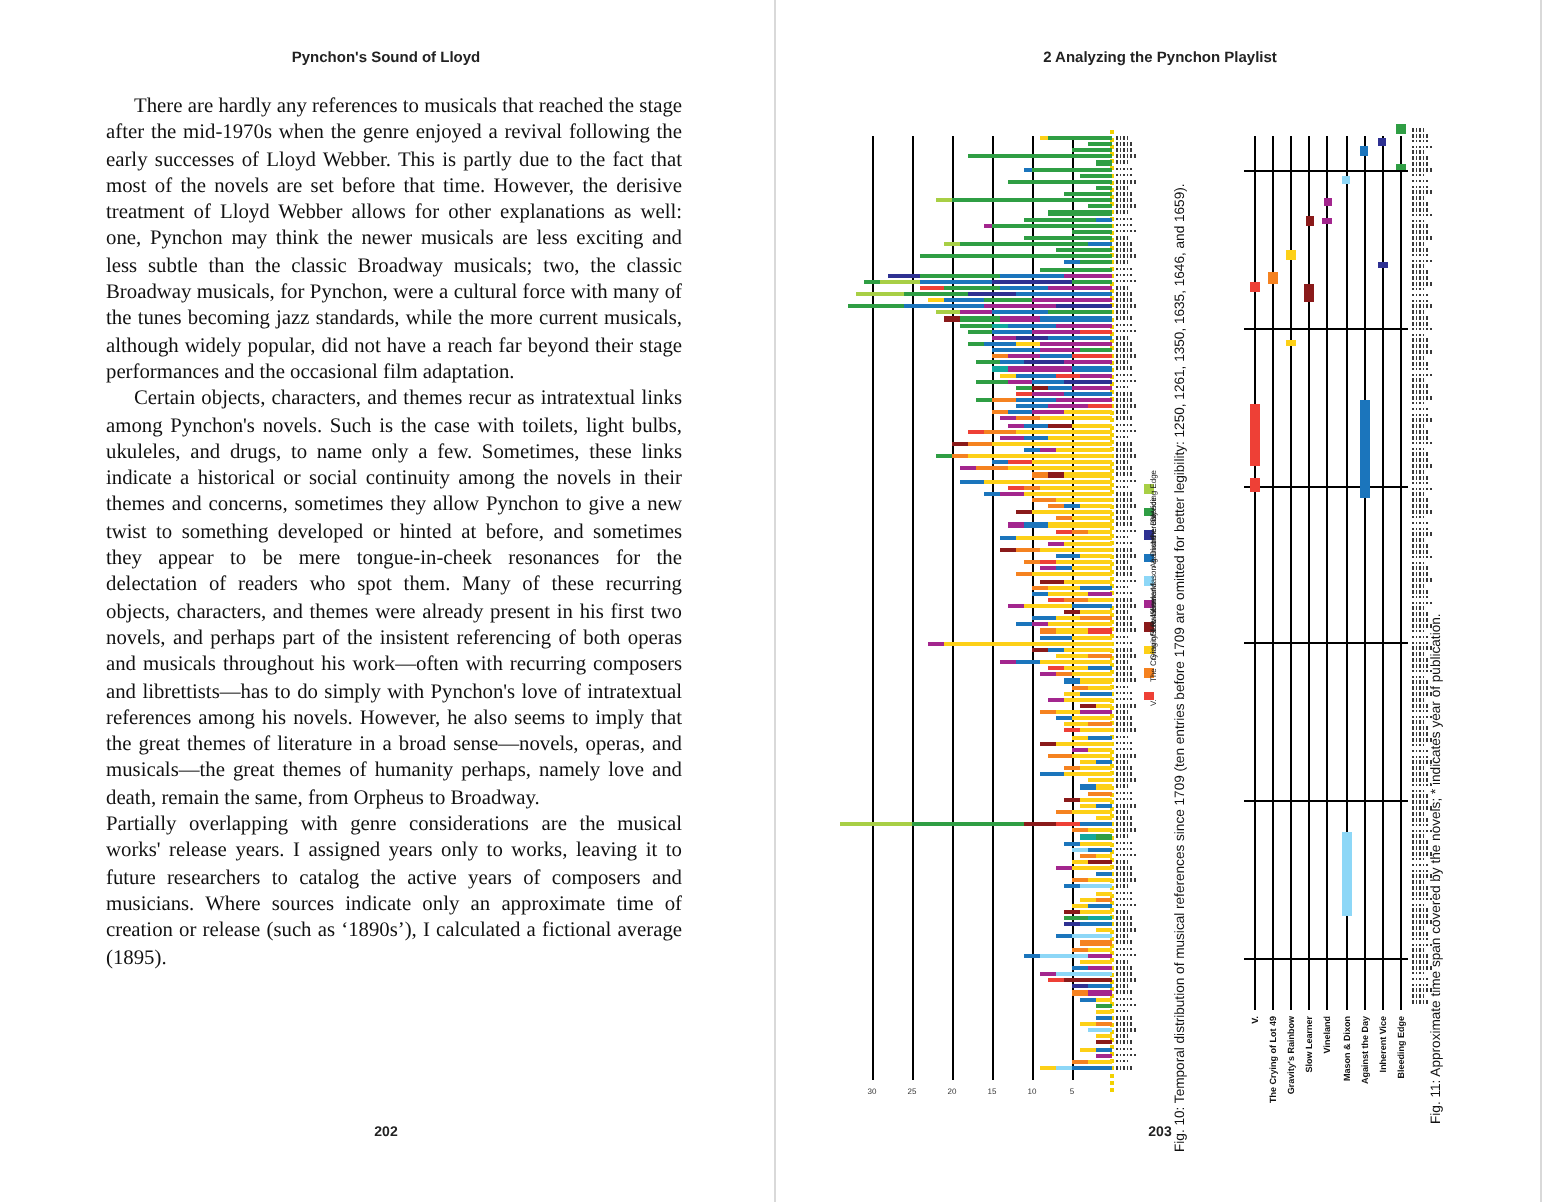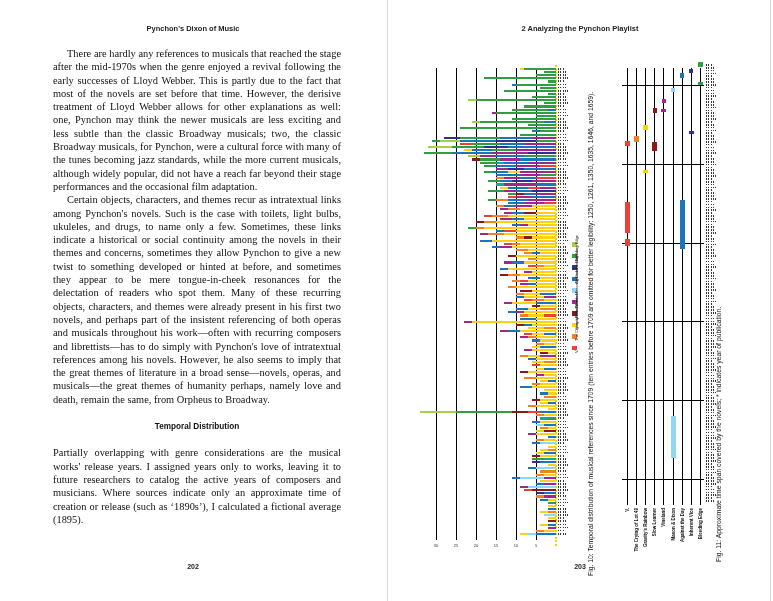--- a/index.html
+++ b/index.html
@@ -41,26 +41,25 @@
 </style>
 </head>
 <body>
 
 <div id="page">
 
   <div class="gutter" style="left:387px;"></div>
   <div class="gutter" style="left:770px;"></div>
 
   <div>
-    <div class="running-head" style="left:0;">Pynchon's Dixon of Music</div>
+    <div class="running-head" style="left:0;">Pynchon's Sound of Lloyd</div>
 
     <div id="body-text">
         <p class="indent">There are hardly any references to musicals that reached the stage after the mid-1970s when the genre enjoyed a revival following the early successes of Lloyd Webber. This is partly due to the fact that most of the novels are set before that time. However, the derisive treatment of Lloyd Webber allows for other explanations as well: one, Pynchon may think the newer musicals are less exciting and less subtle than the classic Broadway musicals; two, the classic Broadway musicals, for Pynchon, were a cultural force with many of the tunes becoming jazz standards, while the more current musicals, although widely popular, did not have a reach far beyond their stage performances and the occasional film adaptation.</p>
         <p class="indent">Certain objects, characters, and themes recur as intratextual links among Pynchon's novels. Such is the case with toilets, light bulbs, ukuleles, and drugs, to name only a few. Sometimes, these links indicate a historical or social continuity among the novels in their themes and concerns, sometimes they allow Pynchon to give a new twist to something developed or hinted at before, and sometimes they appear to be mere tongue-in-cheek resonances for the delectation of readers who spot them. Many of these recurring objects, characters, and themes were already present in his first two novels, and perhaps part of the insistent referencing of both operas and musicals throughout his work—often with recurring composers and librettists—has to do simply with Pynchon's love of intratextual references among his novels. However, he also seems to imply that the great themes of literature in a broad sense—novels, operas, and musicals—the great themes of humanity perhaps, namely love and death, remain the same, from Orpheus to Broadway.</p>
-        <h3>Temporal Distribution</h3>
         <p>Partially overlapping with genre considerations are the musical works' release years. I assigned years only to works, leaving it to future researchers to catalog the active years of composers and musicians. Where sources indicate only an approximate time of creation or release (such as ‘1890s’), I calculated a fictional average (1895).</p>
       </div>
 
     <div class="page-number" style="left:0;">202</div>
   </div>
 
   <div>
     <div class="running-head" style="left:387px;">2 Analyzing the Pynchon Playlist</div>
 
     <div class="fig" id="fig10" style="left:420px;top:64px;width:165px;height:500px;">

